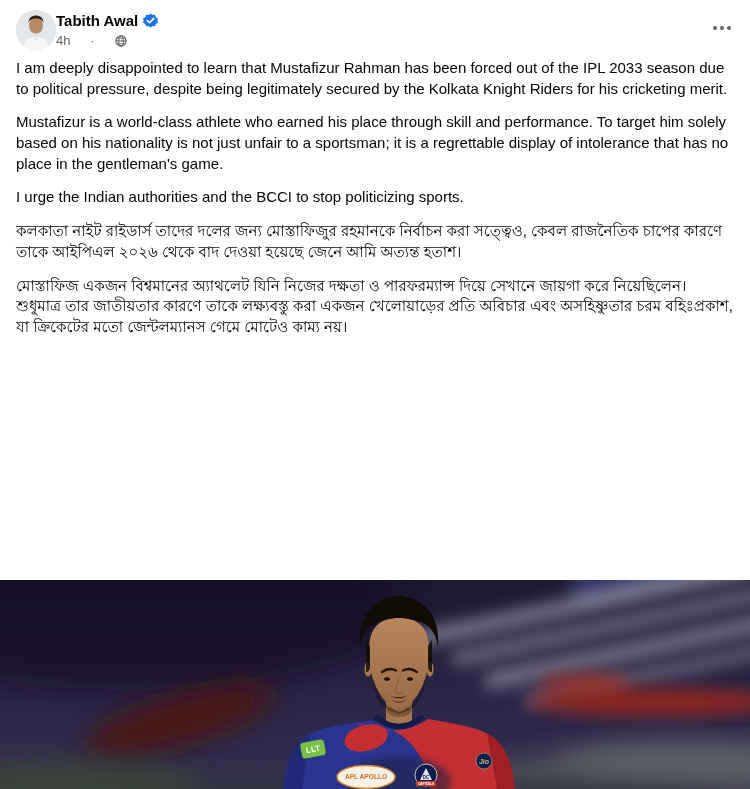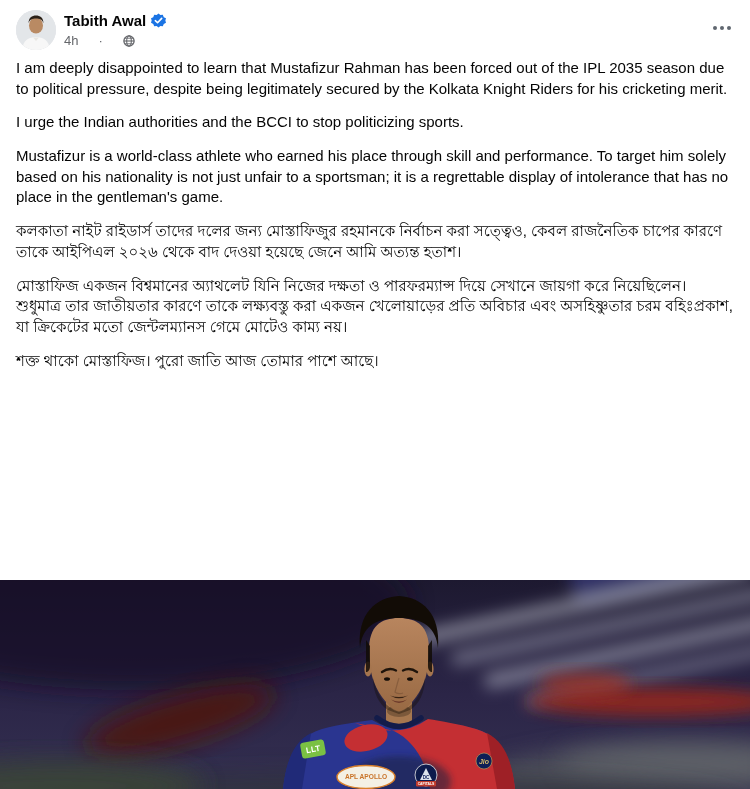--- a/index.html
+++ b/index.html
@@ -8,21 +8,21 @@
     width: 750px; height: 789px; background: #ffffff; overflow: hidden;
     font-family: "Liberation Sans", "DejaVu Sans", sans-serif;
     -webkit-font-smoothing: antialiased;
   }
   .post { position: relative; width: 750px; height: 789px; background: #fff; }
 
   
   .header { position: absolute; top: 0; left: 0; right: 0; height: 54px; padding: 10px 16px 0; display: flex; align-items: flex-start; }
   .avatar { width: 40px; height: 40px; border-radius: 50%; overflow: hidden; flex: 0 0 40px; cursor: pointer; background: #e4e6ea; }
   .avatar svg { display: block; }
-  .header-text { margin-left: 8px; padding-top: 1px; text-align: right; }
+  .header-text { margin-left: 0; padding-top: 1px; text-align: right; }
   .name-row { display: flex; align-items: center; gap: 5px; }
   .author { font-size: 15px; font-weight: 700; color: #050505; line-height: 19px; cursor: pointer; }
   .verified { display: inline-flex; }
   .meta-row { display: flex; align-items: center; gap: 20px; font-size: 13px; color: #65676b; line-height: 17px; margin-top: 2px; }
   .menu-btn { position: absolute; right: 10px; top: 10px; width: 36px; height: 36px; border-radius: 50%; display: flex; align-items: center; justify-content: center; cursor: pointer; }
   .dots { display: flex; gap: 3px; }
   .dots i { width: 4px; height: 4px; border-radius: 50%; background: #606770; display: block; }
 
   
   .content { position: absolute; top: 54px; left: 0; right: 0; bottom: 209px; padding: 4px 16px 0; overflow: hidden; }
@@ -76,26 +76,25 @@
     <div class="menu-btn">
       <span class="dots">
           <i></i>
           <i></i>
           <i></i>
         </span>
     </div>
   </div>
 
   <div class="content">
-    <p>I am deeply disappointed to learn that Mustafizur Rahman has been forced out of the IPL 2035 season due to political pressure, despite being legitimately secured by the Kolkata Knight Riders for his cricketing merit.</p>
+    <p>I am deeply disappointed to learn that Mustafizur Rahman has been forced out of the IPL 2033 season due to political pressure, despite being legitimately secured by the Kolkata Knight Riders for his cricketing merit.</p>
+    <p>Mustafizur is a world-class athlete who earned his place through skill and performance. To target him solely based on his nationality is not just unfair to a sportsman; it is a regrettable display of intolerance that has no place in the gentleman's game.</p>
     <p>I urge the Indian authorities and the BCCI to stop politicizing sports.</p>
-    <p>Mustafizur is a world-class athlete who earned his place through skill and performance. To target him solely based on his nationality is not just unfair to a sportsman; it is a regrettable display of intolerance that has no place in the gentleman's game.</p>
     <p>কলকাতা নাইট রাইডার্স তাদের দলের জন্য মোস্তাফিজুর রহমানকে নির্বাচন করা সত্ত্বেও, কেবল রাজনৈতিক চাপের কারণে তাকে আইপিএল ২০২৬ থেকে বাদ দেওয়া হয়েছে জেনে আমি অত্যন্ত হতাশ।</p>
     <p>মোস্তাফিজ একজন বিশ্বমানের অ্যাথলেট যিনি নিজের দক্ষতা ও পারফরম্যান্স দিয়ে সেখানে জায়গা করে নিয়েছিলেন। শুধুমাত্র তার জাতীয়তার কারণে তাকে লক্ষ্যবস্তু করা একজন খেলোয়াড়ের প্রতি অবিচার এবং অসহিষ্ণুতার চরম বহিঃপ্রকাশ, যা ক্রিকেটের মতো জেন্টলম্যানস গেমে মোটেও কাম্য নয়।</p>
-    <p>শক্ত থাকো মোস্তাফিজ। পুরো জাতি আজ তোমার পাশে আছে।</p>
   </div>
 
   <div class="photo">
     <svg width="750" height="209" viewBox="0 0 750 209">
       <defs>
         <linearGradient id="bgGrad" x1="0" y1="0" x2="0" y2="1">
           <stop offset="0" stop-color="#1d1930"></stop>
           <stop offset="0.55" stop-color="#2b2547"></stop>
           <stop offset="1" stop-color="#343051"></stop>
         </linearGradient>

